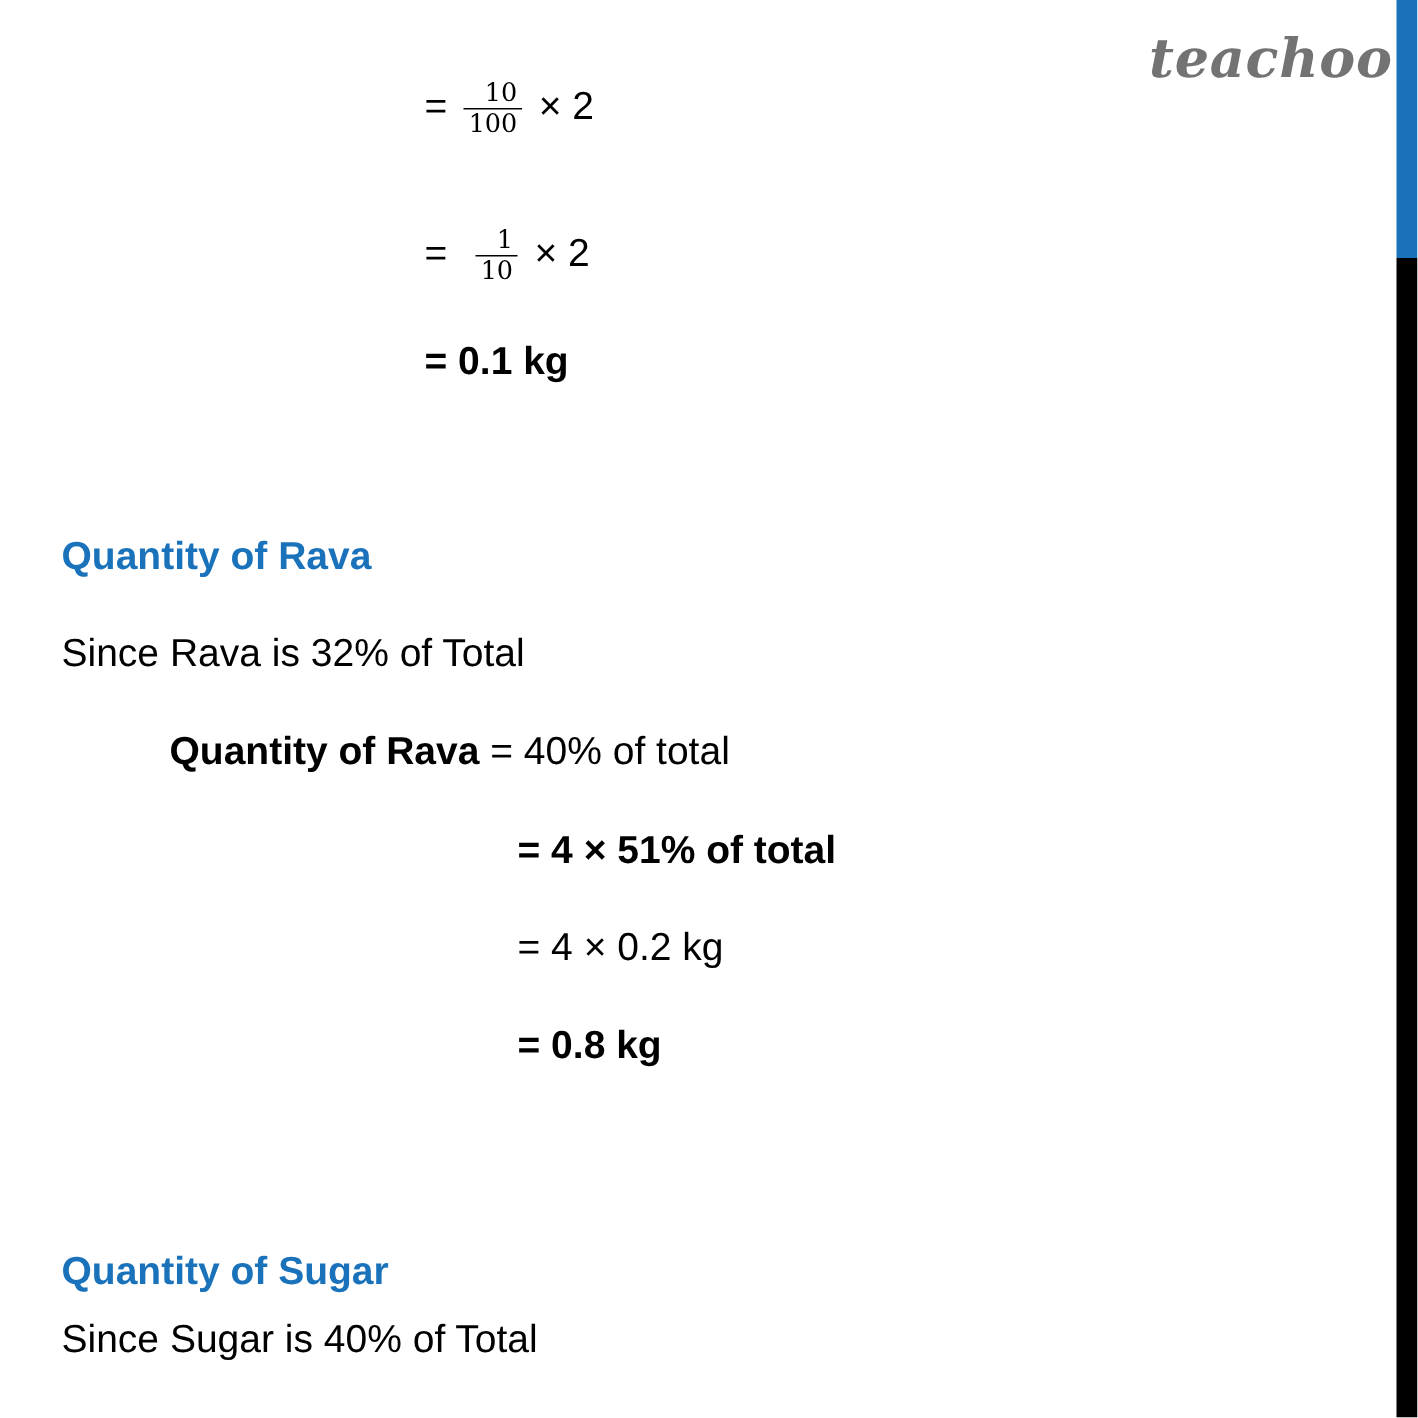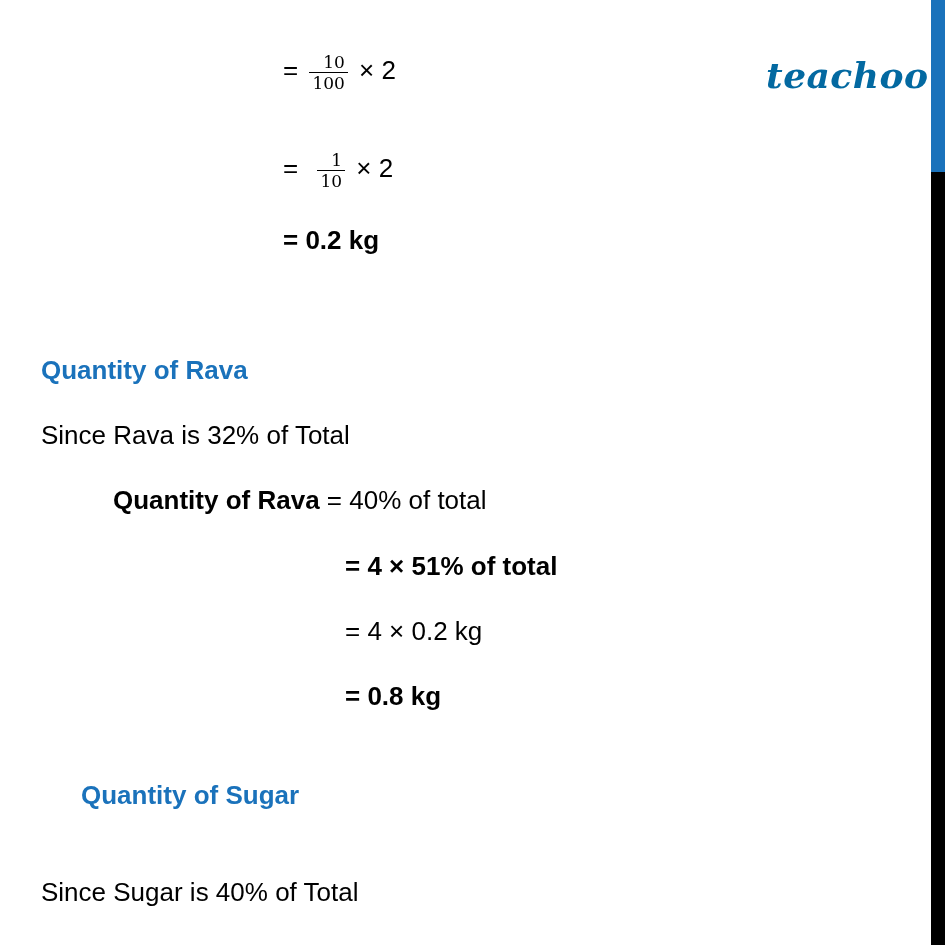--- a/index.html
+++ b/index.html
@@ -11,22 +11,21 @@
   .line { position: absolute; font-size: 26px; line-height: 30px; white-space: nowrap; }
   .bold { font-weight: bold; }
   .heading { color: #1a72bb; font-weight: bold; }
   .frac { display: inline-block; vertical-align: middle; text-align: right; margin: 0 4px; font-family: "DejaVu Serif", "Liberation Serif", serif; font-size: 17px; line-height: 20px; }
   .frac .num { display: block; padding: 0 3px; border-bottom: 1.5px solid #000; }
   .frac .den { display: block; padding: 0 3px; }
   .logo {
     position: absolute; left: 766px; top: 18px;
     font-family: "DejaVu Serif", "Liberation Serif", serif;
     font-style: italic; font-weight: bold; font-size: 36px; letter-spacing: 0.5px;
-    color: #0369a1;
-    margin-top: 36px;
+    color: #737373;
   }
   .sidebar-blue { position: absolute; left: 931px; top: 0; width: 14px; height: 172px; background: #1a72bb; }
   .sidebar-black { position: absolute; left: 931px; top: 172px; width: 14px; height: 773px; background: #000; }
 </style>
 </head>
 <body>
 
 <div class="logo">teachoo</div>
 <div class="sidebar-blue"></div>
 <div class="sidebar-black"></div>
@@ -42,25 +41,25 @@
 
 <div class="line" style="left:283px; top:150px;">
   <span>=</span>
   <span class="frac" style="margin-left:12px;">
     <span class="num">1</span>
     <span class="den">10</span>
   </span>
   <span>× 2</span>
 </div>
 
-<div class="line bold" style="left:283px; top:225px;">= 0.2 kg</div>
+<div class="line bold" style="left:283px; top:225px;">= 0.1 kg</div>
 
 <div class="line heading" style="left:41px; top:355px;">Quantity of Rava</div>
 <div class="line" style="left:41px; top:420px;">Since Rava is 32% of Total</div>
 <div class="line" style="left:113px; top:485px;text-align:center;">
   <span class="bold">Quantity of Rava</span><span> = 40% of total</span>
 </div>
 <div class="line bold" style="left:345px; top:551px;">= 4 × 51% of total</div>
 <div class="line" style="left:345px; top:616px;">= 4 × 0.2 kg</div>
 <div class="line bold" style="left:345px; top:681px;">= 0.8 kg</div>
 
-<div class="line heading" style="left:41px; top:780px;margin-left:40px;">Quantity of Sugar</div>
+<div class="line heading" style="left:41px; top:832px;">Quantity of Sugar</div>
 <div class="line" style="left:41px; top:877px;text-align:right;">Since Sugar is 40% of Total</div>
 
 </body></html>

